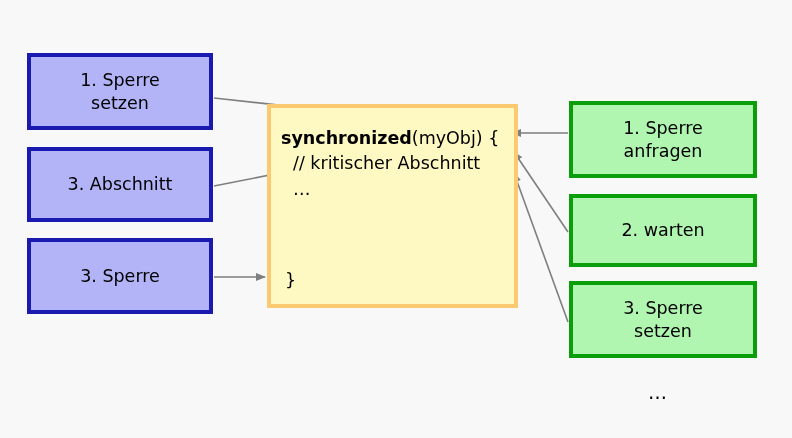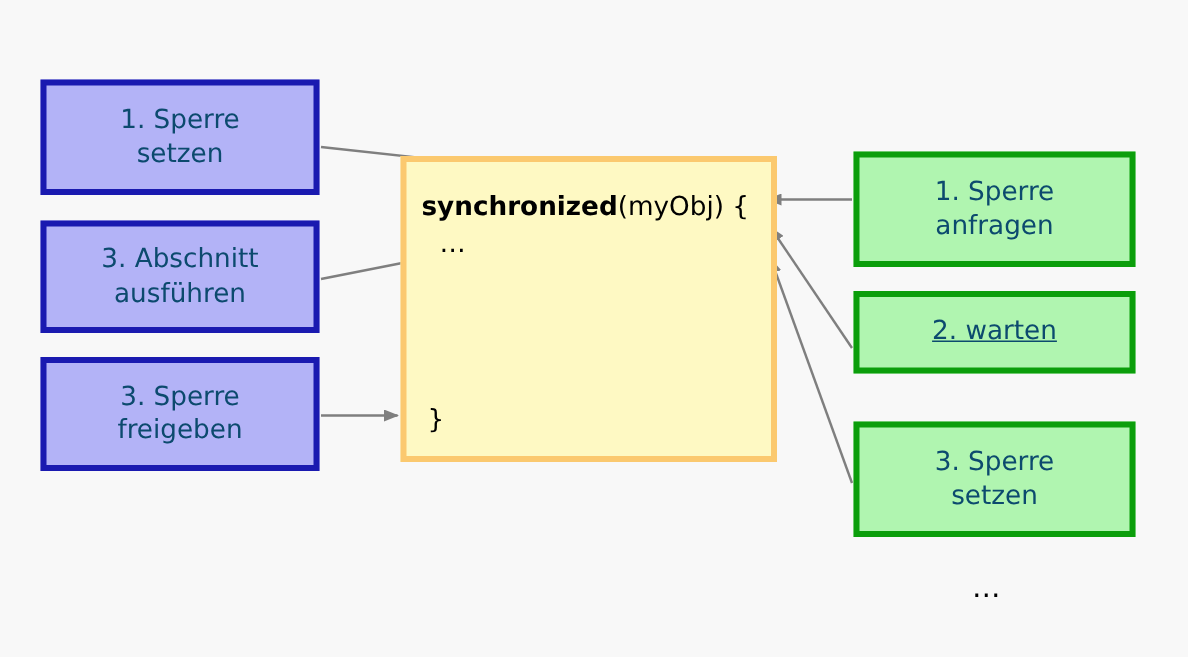--- a/index.html
+++ b/index.html
@@ -20,21 +20,21 @@
     height: 438px;
   }
   .box {
     position: absolute;
     box-sizing: border-box;
     display: flex;
     flex-direction: column;
     align-items: center;
     justify-content: center;
     text-align: center;
-    color: #0c4a6e;
+    color: #000000;
     line-height: 1.26;
   }
   .box .line {
     display: block;
     white-space: pre;
   }
   .blue-box {
     background: #b3b3f7;
     border: 4px solid #1a1ab0;
     font-size: 17.5px;
@@ -113,40 +113,39 @@
     <line x1="568" y1="322" x2="514" y2="173" stroke="#7f7f7f" stroke-width="1.6" marker-end="url(#ah)"></line>
   </svg>
 
   <div class="box blue-box" style="left:27px; top:53px; width:186px; height:77px;">
     <span class="line">1. Sperre</span>
     <span class="line">setzen</span>
   </div>
 
   <div class="box blue-box" style="left:27px; top:147px; width:186px; height:75px;">
     <span class="line">3. Abschnitt</span>
-    <span class="line">ausführen</span>
   </div>
 
   <div class="box blue-box" style="left:27px; top:238px; width:186px; height:76px;">
     <span class="line">3. Sperre</span>
-    <span class="line">freigeben</span>
   </div>
 
   <div class="code-block" style="left:267px; top:104px; width:251px; height:204px;">
     <span class="code-line"><span class="kw">synchronized</span><span>(myObj) {</span></span>
+    <span class="code-line indent">// kritischer Abschnitt</span>
     <span class="code-line indent">…</span>
     <span class="brace-line">}</span>
   </div>
 
   <div class="box green-box" style="left:569px; top:101px; width:188px; height:77px;">
     <span class="line">1. Sperre</span>
     <span class="line">anfragen</span>
   </div>
 
-  <div class="box green-box" style="left:569px; top:194px; width:188px; height:55px;text-decoration:underline;">
+  <div class="box green-box" style="left:569px; top:194px; width:188px; height:73px;">
     <span class="line">2. warten</span>
   </div>
 
   <div class="box green-box" style="left:569px; top:281px; width:188px; height:77px;">
     <span class="line">3. Sperre</span>
     <span class="line">setzen</span>
   </div>
 
   <div class="trail-dots" style="left:648px; top:381px;">…</div>
 

